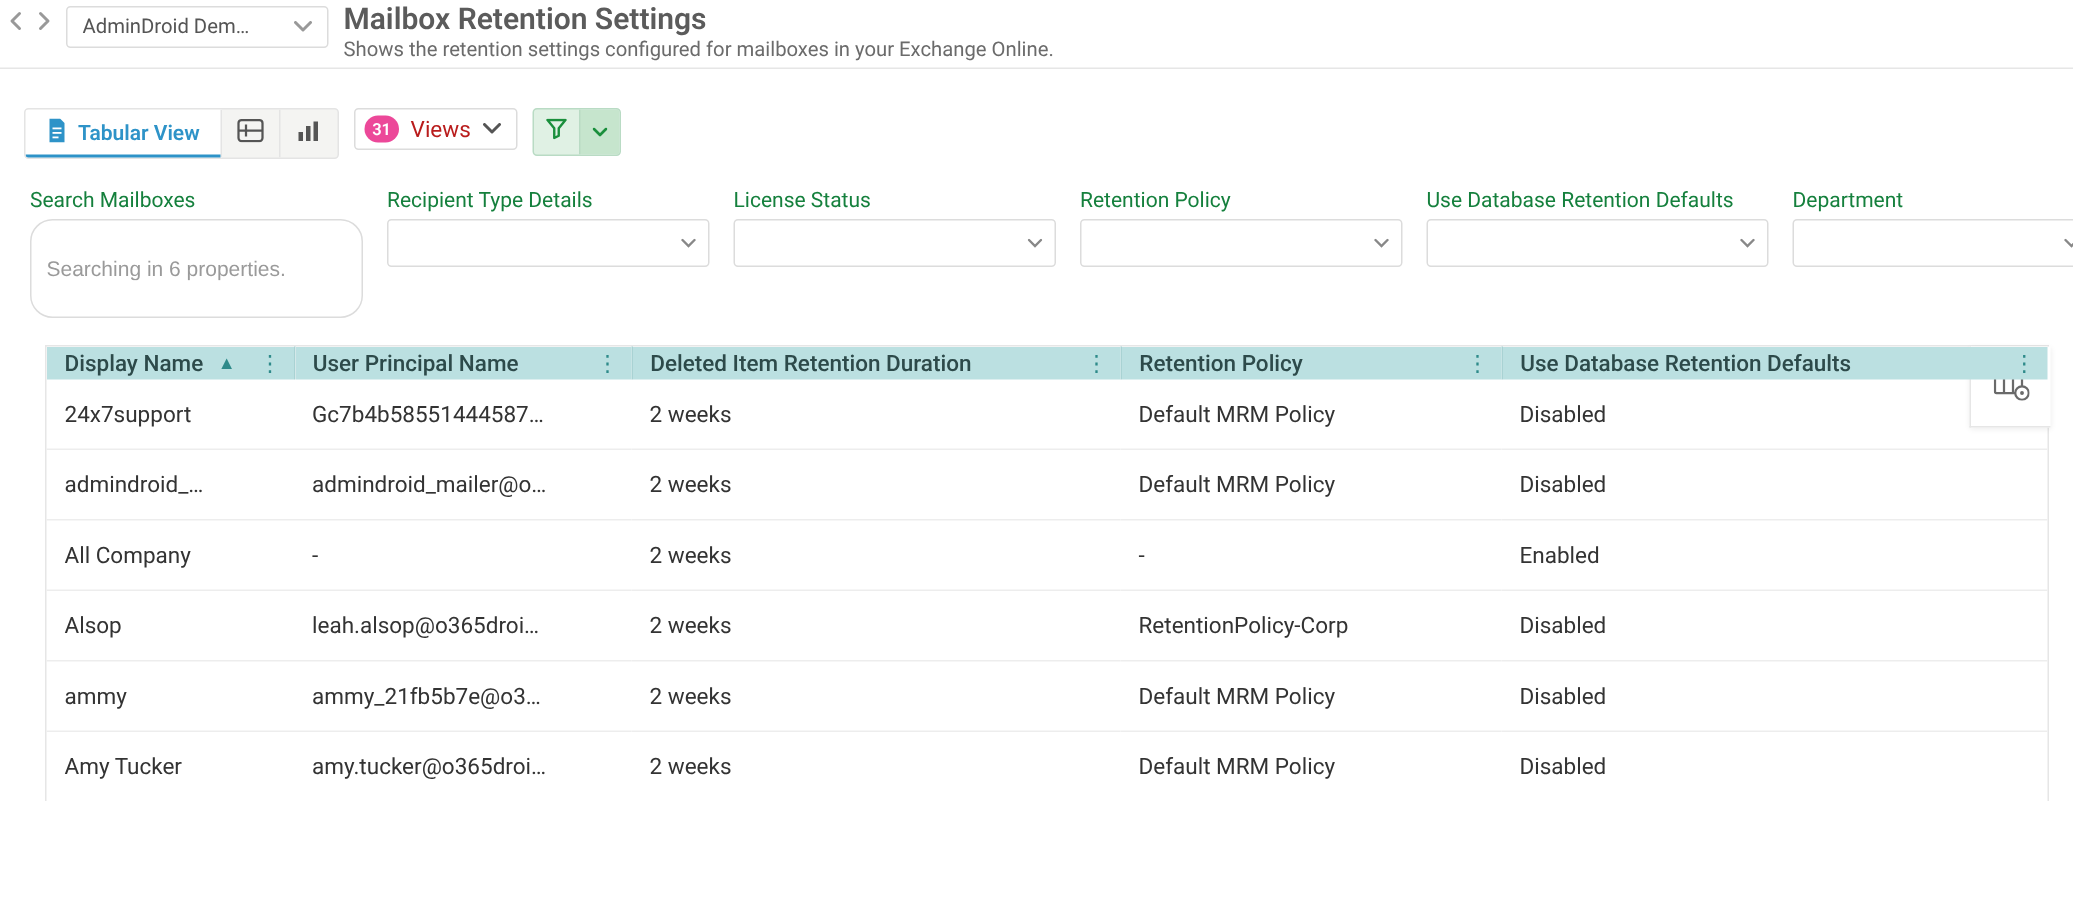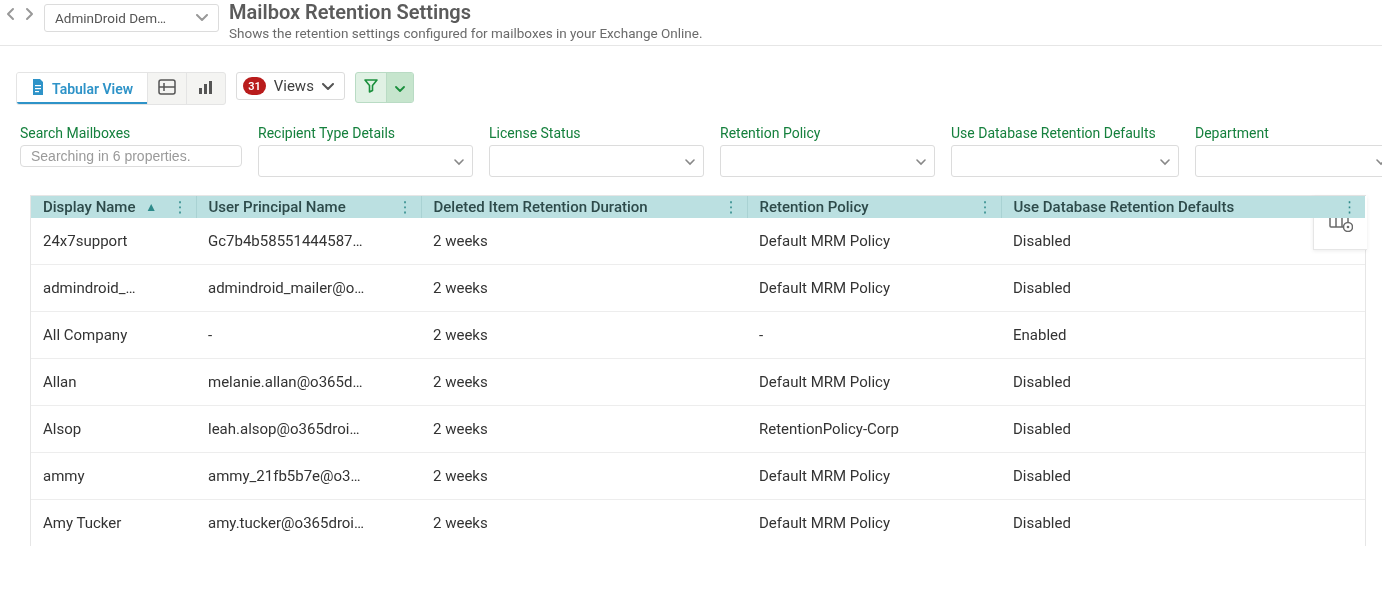--- a/index.html
+++ b/index.html
@@ -98,33 +98,33 @@
     align-items: center;
     gap: 8px;
     border: 1px solid #dcdcdc;
     border-radius: 3px;
     padding: 4px 10px 4px 6px;
     cursor: pointer;
     color: #444;
     background:#fff;
   }
   .views-btn .badge {
-    background: #b91c1c;
+    background: #ec4899;
     color: #fff;
     border-radius: 10px;
     min-width: 22px;
     height: 18px;
     display: inline-flex;
     align-items: center;
     justify-content: center;
     font-size: 11px;
     font-weight: 600;
     padding: 0 5px;
   }
-  .views-btn .label { font-size: 15px; color:#404040; }
+  .views-btn .label { font-size: 15px; color:#b91c1c; }
 
   .filter-btn-group {
     display: flex;
     border: 1px solid #b9dbc4;
     border-radius: 3px;
     overflow: hidden;
     background: #e0f1e4;
   }
   .filter-btn-group .seg {
     padding: 6px 8px;
@@ -137,21 +137,21 @@
   .filters-row {
     display: flex;
     align-items: flex-start;
     gap: 16px;
     padding: 20px 0 0 20px;
   }
   .filter-field { display:flex; flex-direction:column; gap:4px; min-width: 215px; }
   .filter-field.search { min-width: 222px; }
   .filter-field .flabel { color:#15803d; font-size:14px; }
   .filter-field input[type=text] {
-    border:1px solid #dcdcdc; border-radius:4px; padding:2px 10px; font-size:14px;
+    border:1px solid #dcdcdc; border-radius:15px; padding:24px 10px; font-size:14px;
     color:#333; outline:none;
   }
   .filter-field input::placeholder{ color:#9a9a9a; }
   .select-box {
     display:flex; align-items:center; justify-content:space-between;
     border:1px solid #dcdcdc; border-radius:3px; padding:6px 8px 6px 10px;
     height:32px; cursor:pointer; background:#fff;
   }
   .select-box .val { color:#777; font-size:14px; min-height:1em; }
 
@@ -424,27 +424,20 @@
           <td>Disabled</td>
         </tr>
         <tr>
           <td>All Company</td>
           <td>-</td>
           <td>2 weeks</td>
           <td>-</td>
           <td>Enabled</td>
         </tr>
         <tr>
-          <td>Allan</td>
-          <td>melanie.allan@o365d…</td>
-          <td>2 weeks</td>
-          <td>Default MRM Policy</td>
-          <td>Disabled</td>
-        </tr>
-        <tr>
           <td>Alsop</td>
           <td>leah.alsop@o365droi…</td>
           <td>2 weeks</td>
           <td>RetentionPolicy-Corp</td>
           <td>Disabled</td>
         </tr>
         <tr>
           <td>ammy</td>
           <td>ammy_21fb5b7e@o3…</td>
           <td>2 weeks</td>

